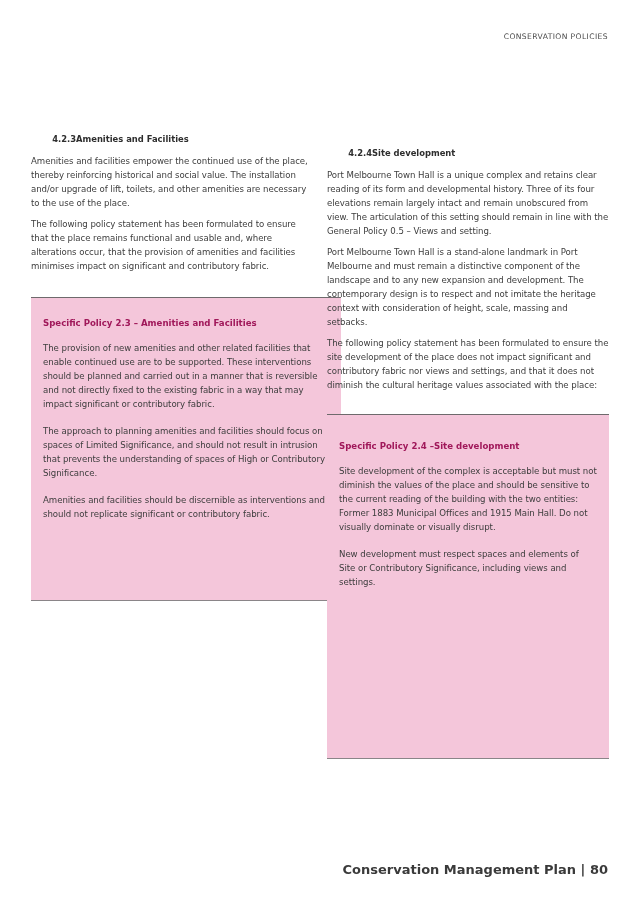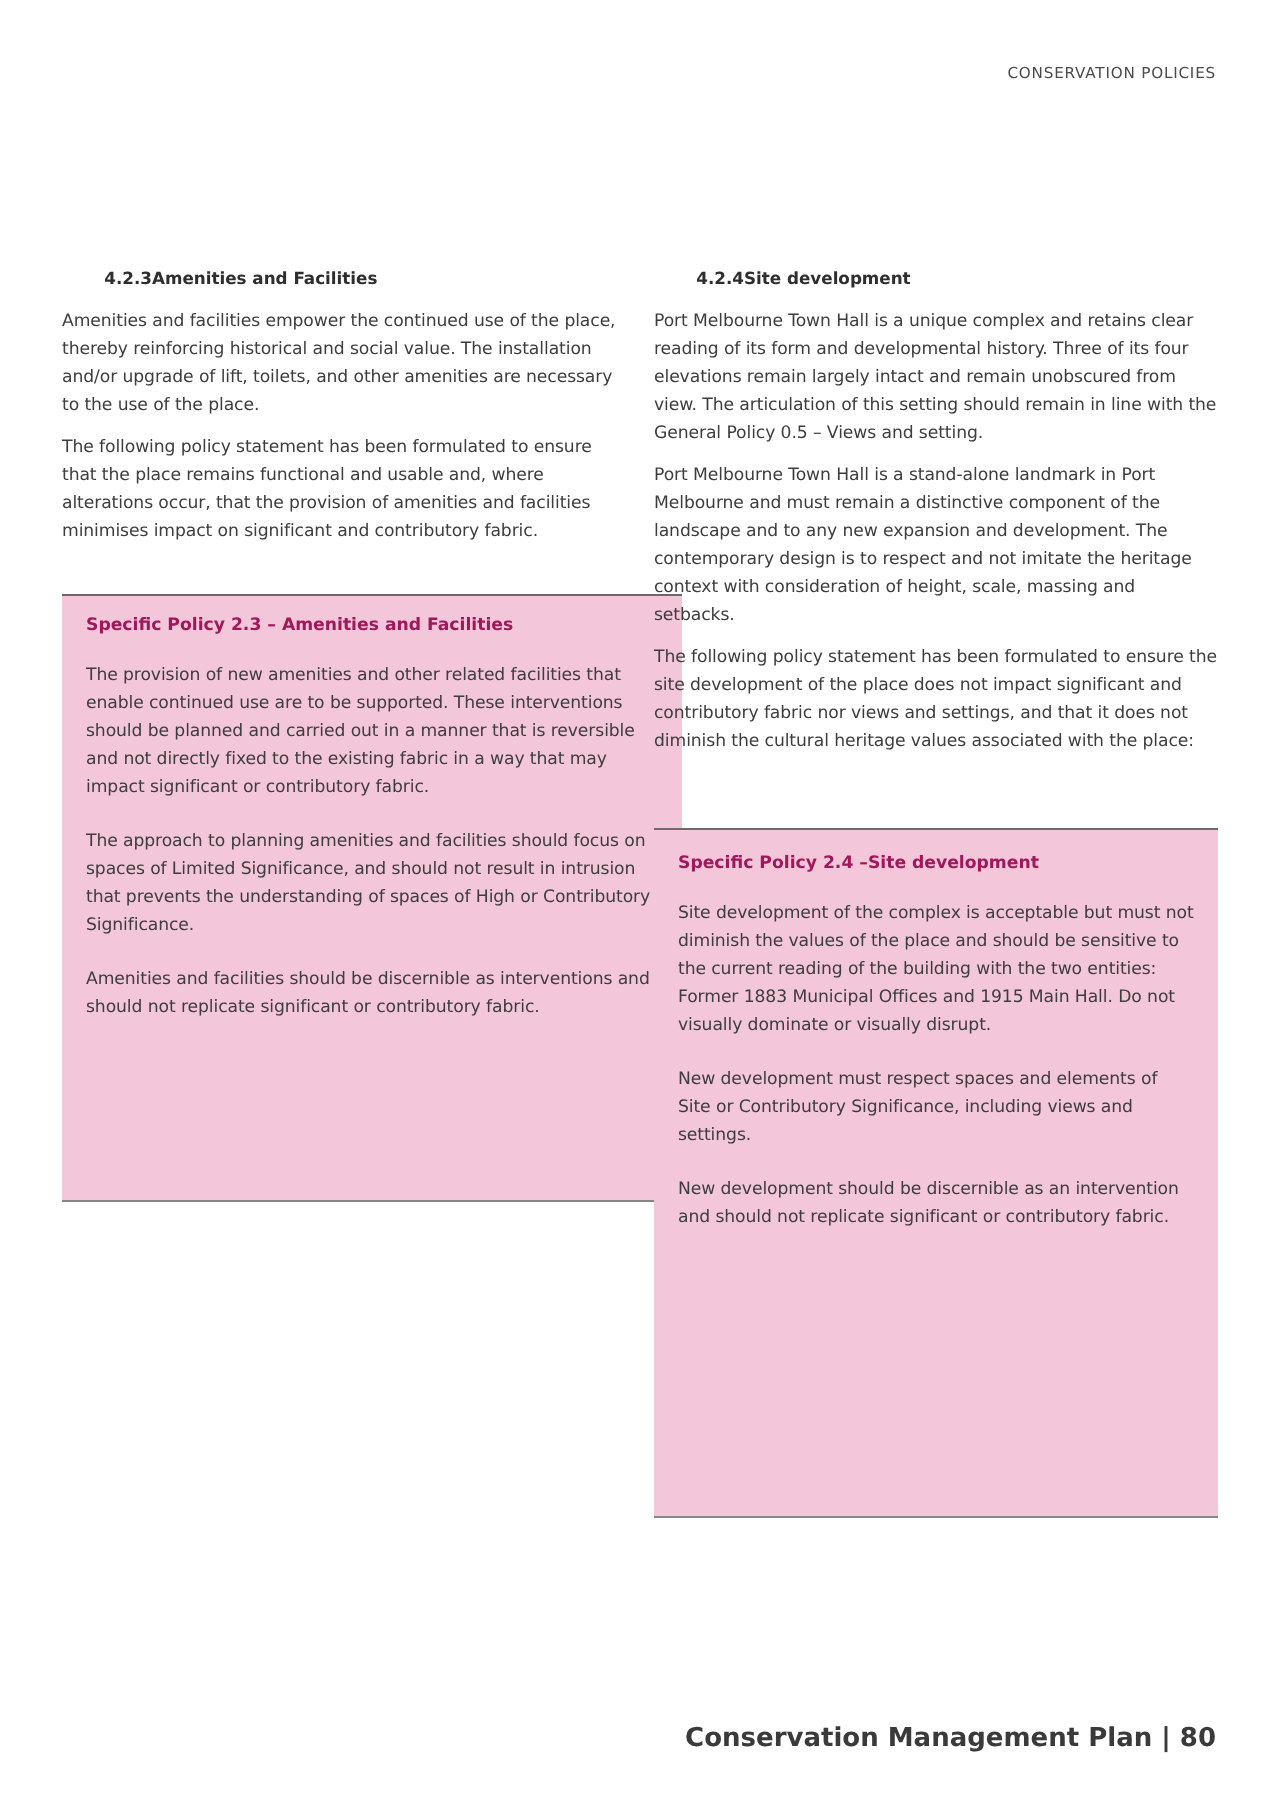--- a/index.html
+++ b/index.html
@@ -6,37 +6,37 @@
     body {
       width: 638px; height: 902px; position: relative; overflow: hidden;
       font-family: "DejaVu Sans", sans-serif; color: #3a3a3a;
     }
     .running-head {
       position: absolute; top: 32px; right: 30px;
       font-size: 7.6px; letter-spacing: 0.4px; color: #4a4a4a;
     }
     .col { position: absolute; top: 134px; width: 282px; }
     .col.left { left: 31px; }
-    .col.right { left: 327px; }
+    .col.right { left: 327px; margin-top: 14px; }
     .sec-head {
       font-size: 8.4px; font-weight: bold; color: #2e2e2e;
       margin: 0 0 10px 0; display: flex; text-align: right;
     }
     .sec-num { width: 45px; }
     .para {
       font-size: 8.6px; line-height: 14px; margin: 0 0 7px 0; color: #3d3d3d;
       letter-spacing: -0.05px;
     }
     .policy-box {
       position: absolute; background: #f4c6da;
       border-top: 1.5px solid #6e6a6c; border-bottom: 1.5px solid #8a8588;
       box-sizing: border-box; padding: 0 12px;
     }
-    .policy-box.left { left: 31px; top: 297px; width: 310px; height: 304px; padding-top: 10px; }
-    .policy-box.right { left: 327px; top: 414px; width: 282px; height: 345px; padding-top: 12px; }
+    .policy-box.left { left: 31px; top: 297px; width: 310px; height: 304px; padding-top: 20px; }
+    .policy-box.right { left: 327px; top: 414px; width: 282px; height: 345px; padding-top: 26px; }
     .policy-title {
       font-size: 8.6px; font-weight: bold; color: #a0185a; margin: 0 0 13px 0;
     }
     .policy-para {
       font-size: 8.6px; line-height: 14px; margin: 0 0 13px 0; color: #3d3d3d;
       letter-spacing: -0.05px;
     }
     .footer {
       position: absolute; top: 862px; right: 30px;
       font-size: 13px; font-weight: bold; color: #3a3a3a;
@@ -70,16 +70,15 @@
   </div>
   <p class="para">Port Melbourne Town Hall is a unique complex and retains clear reading of its form and developmental history. Three of its four elevations remain largely intact and remain unobscured from view. The articulation of this setting should remain in line with the General Policy 0.5 – Views and setting.</p>
   <p class="para">Port Melbourne Town Hall is a stand-alone landmark in Port Melbourne and must remain a distinctive component of the landscape and to any new expansion and development. The contemporary design is to respect and not imitate the heritage context with consideration of height, scale, massing and setbacks.</p>
   <p class="para">The following policy statement has been formulated to ensure the site development of the place does not impact significant and contributory fabric nor views and settings, and that it does not diminish the cultural heritage values associated with the place:</p>
 </div>
 
 <div class="policy-box right">
   <p class="policy-title">Specific Policy 2.4 –Site development</p>
   <p class="policy-para">Site development of the complex is acceptable but must not diminish the values of the place and should be sensitive to the current reading of the building with the two entities: Former 1883 Municipal Offices and 1915 Main Hall. Do not visually dominate or visually disrupt.</p>
   <p class="policy-para">New development must respect spaces and elements of Site or Contributory Significance, including views and settings.</p>
-  <p class="policy-para">New development should be discernible as an intervention and should not replicate significant or contributory fabric.</p>
 </div>
 
 <div class="footer">Conservation Management Plan | 80</div>
 
 </body></html>

